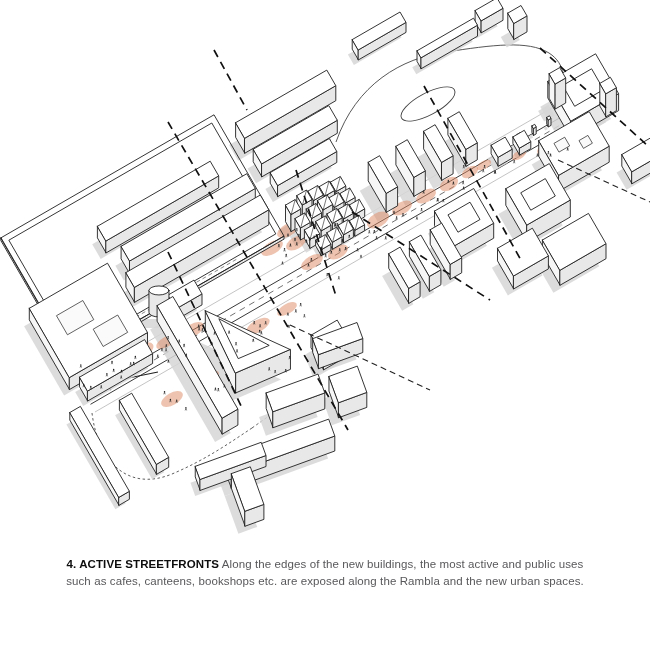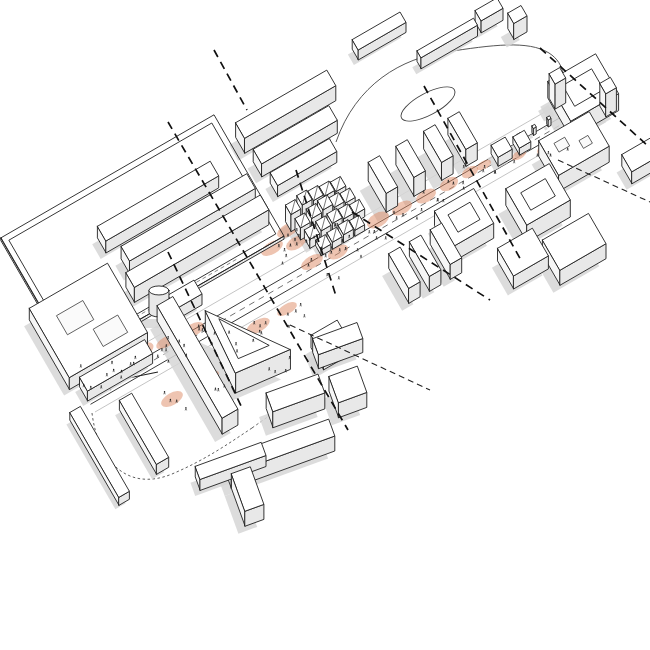--- a/index.html
+++ b/index.html
@@ -587,13 +587,16 @@
         <circle cx="550.567756652832" cy="154.22368121147156" r="0.7" fill="#1f1f1f"></circle>
         <path d="M550.567756652832,154.92368121147155L549.7677566528321,156.92368121147155M550.567756652832,154.92368121147155L551.317756652832,156.92368121147155M549.7677566528321,155.52368121147157L551.367756652832,155.42368121147155" stroke="#1f1f1f" stroke-width="0.45" fill="none"></path>
         <circle cx="567.6909255981445" cy="148.20478701591492" r="0.7" fill="#1f1f1f"></circle>
         <path d="M567.6909255981445,148.9047870159149L566.8909255981446,150.9047870159149M567.6909255981445,148.9047870159149L568.4409255981445,150.9047870159149M566.8909255981446,149.50478701591493L568.4909255981445,149.4047870159149" stroke="#1f1f1f" stroke-width="0.45" fill="none"></path>
         <circle cx="537.4723968505859" cy="154.08968200683594" r="0.7" fill="#1f1f1f"></circle>
         <path d="M537.4723968505859,154.78968200683593L536.672396850586,156.78968200683593M537.4723968505859,154.78968200683593L538.2223968505859,156.78968200683593M536.672396850586,155.38968200683595L538.2723968505859,155.28968200683593" stroke="#1f1f1f" stroke-width="0.45" fill="none"></path>
         <circle cx="514.1927490234375" cy="160.61319122314453" r="0.7" fill="#1f1f1f"></circle>
         <path d="M514.1927490234375,161.3131912231445L513.3927490234375,163.3131912231445M514.1927490234375,161.3131912231445L514.9427490234375,163.3131912231445M513.3927490234375,161.91319122314454L514.9927490234375,161.8131912231445" stroke="#1f1f1f" stroke-width="0.45" fill="none"></path>
       </g>
     </svg>
+  <div class="caption">
+    <p><strong>4. ACTIVE STREETFRONTS</strong><span> Along the edges of the new buildings, the most active and public uses such as cafes, canteens, bookshops etc. are exposed along the Rambla and the new urban spaces.</span></p>
+  </div>
 </div>
 
 </body></html>

